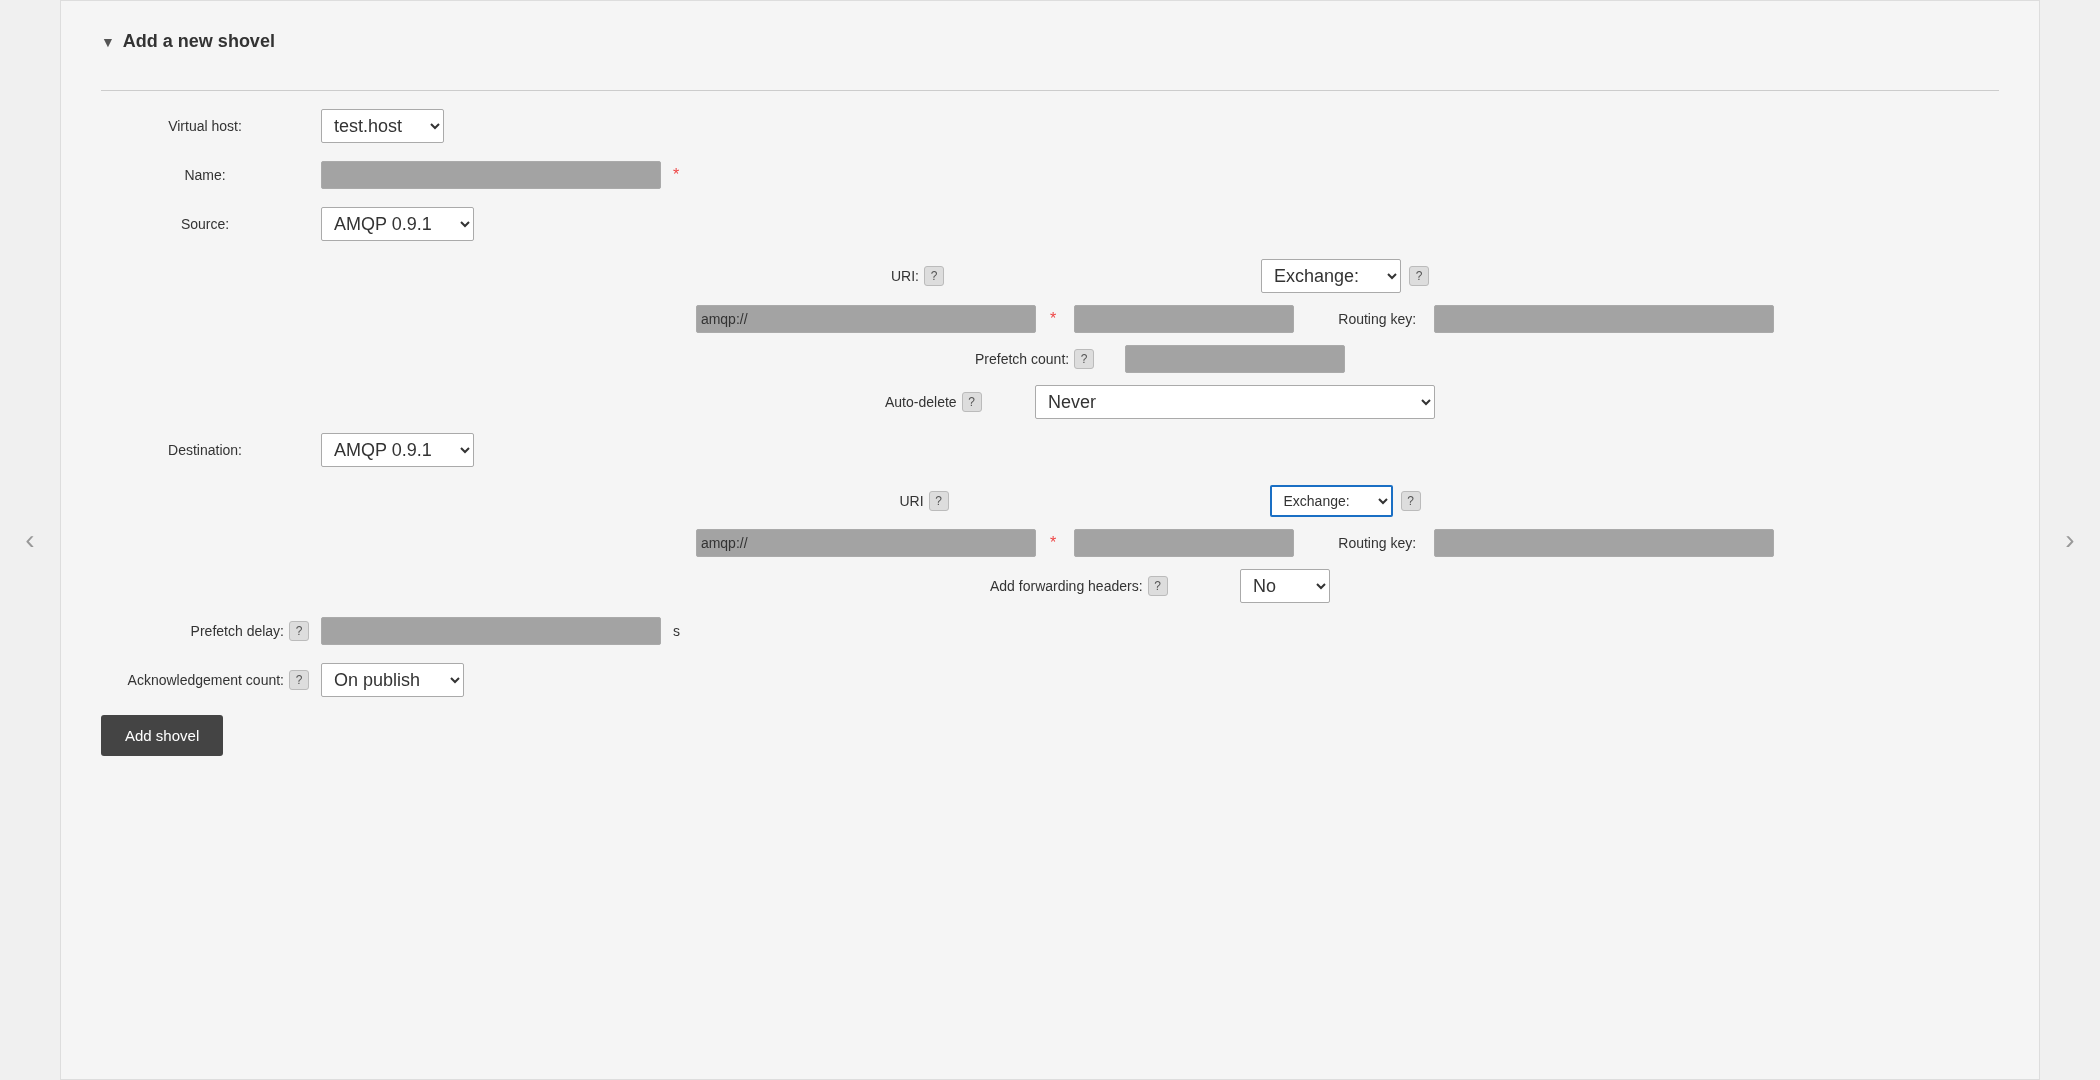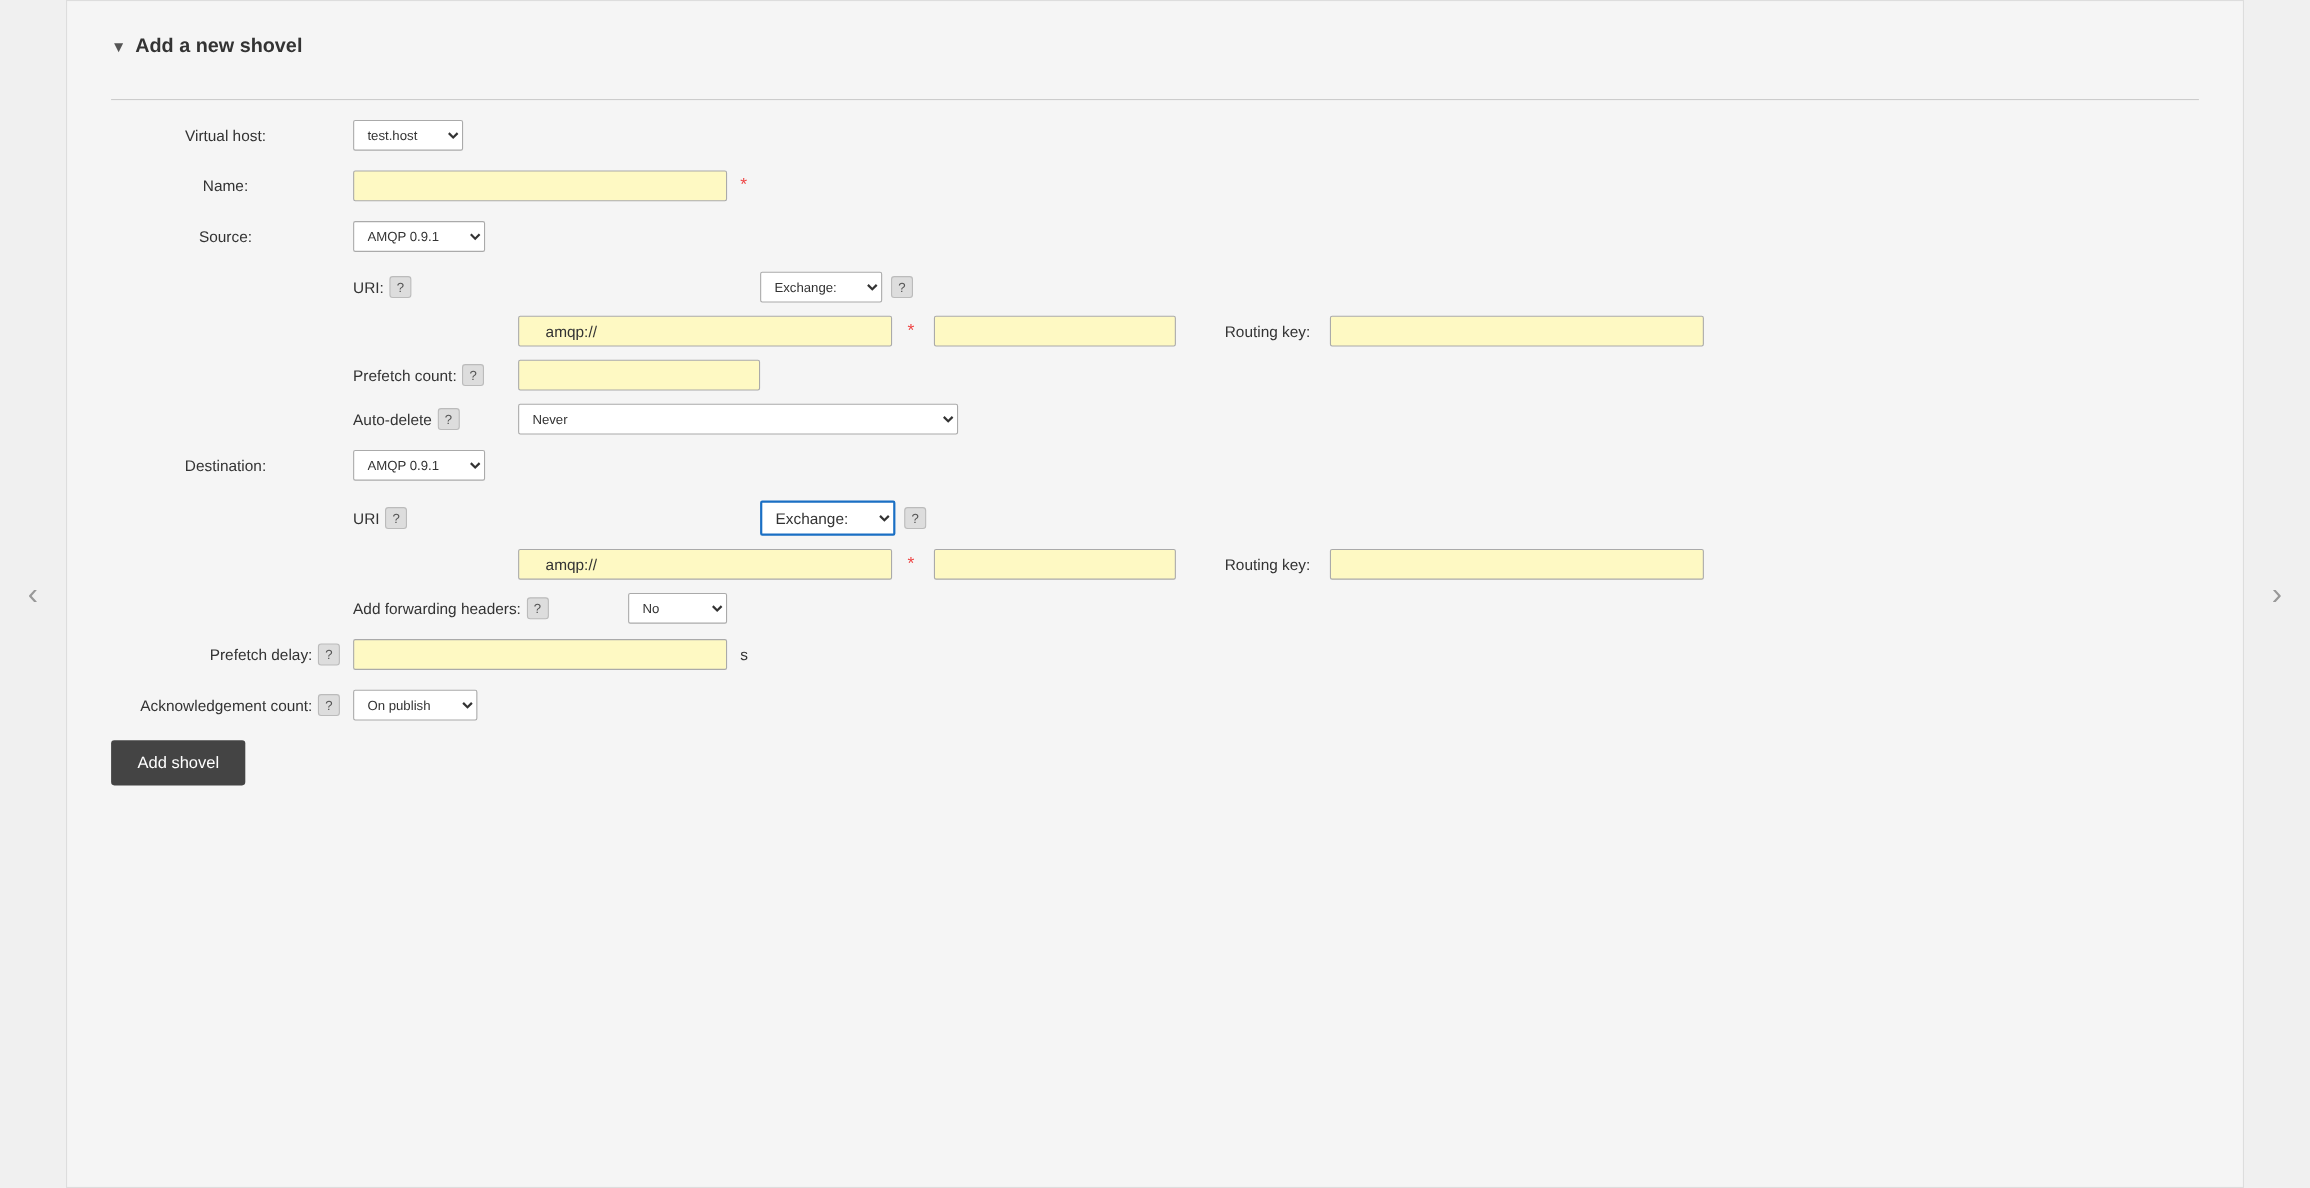--- a/index.html
+++ b/index.html
@@ -100,31 +100,31 @@
       display: flex;
       align-items: center;
       gap: 8px;
       flex: 1;
     }
 
     select {
       border: 1px solid #aaa;
       background: white;
       padding: 5px 24px 5px 8px;
-      font-size: 12px;
+      font-size: 18px;
       cursor: pointer;
       appearance: auto;
       border-radius: 2px;
       color: #333;
     }
 
     input[type="text"] {
       border: 1px solid #aaa;
-      background: #fef9c3;
-      padding: 5px 24px;
+      background: #a3a3a3;
+      padding: 5px 4px;
       font-size: 14px;
       border-radius: 2px;
       color: #333;
     }
 
     .required-star {
       color: #e44;
       font-size: 16px;
       margin-left: 4px;
     }
@@ -146,20 +146,21 @@
 
     .source-section {
       margin-left: 220px;
       margin-bottom: 14px;
     }
 
     .source-inner {
       display: flex;
       flex-direction: column;
       gap: 12px;
+      align-items: center;
     }
 
     .sub-row {
       display: flex;
       align-items: center;
       gap: 10px;
     }
 
     .sub-label {
       min-width: 140px;

